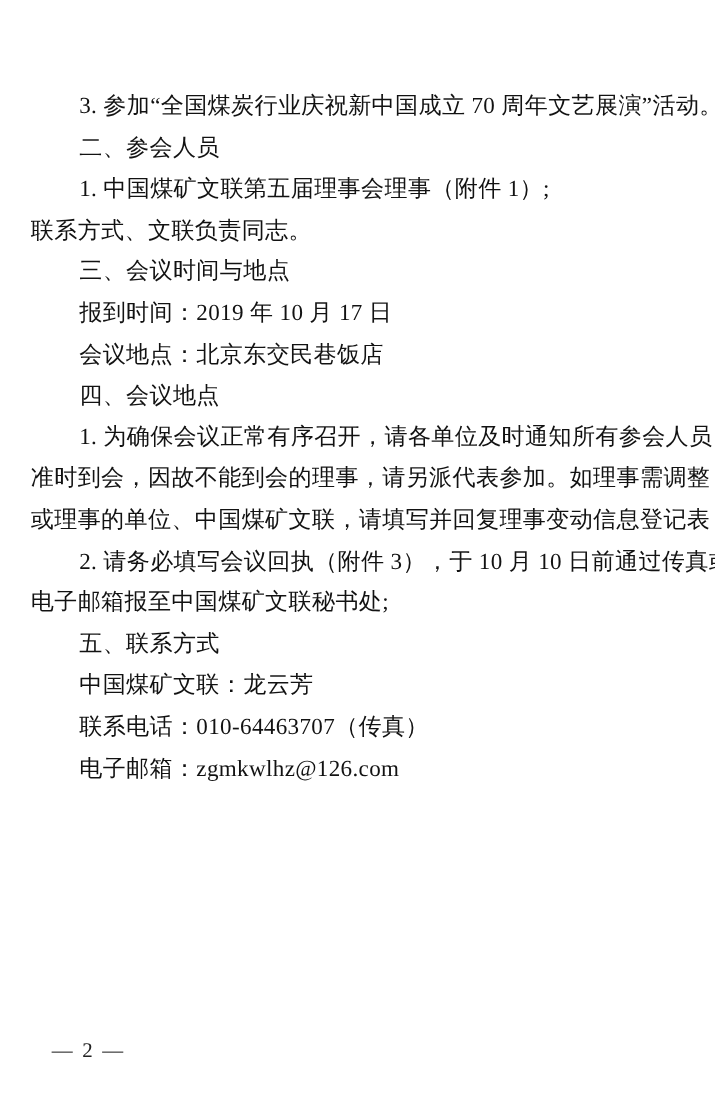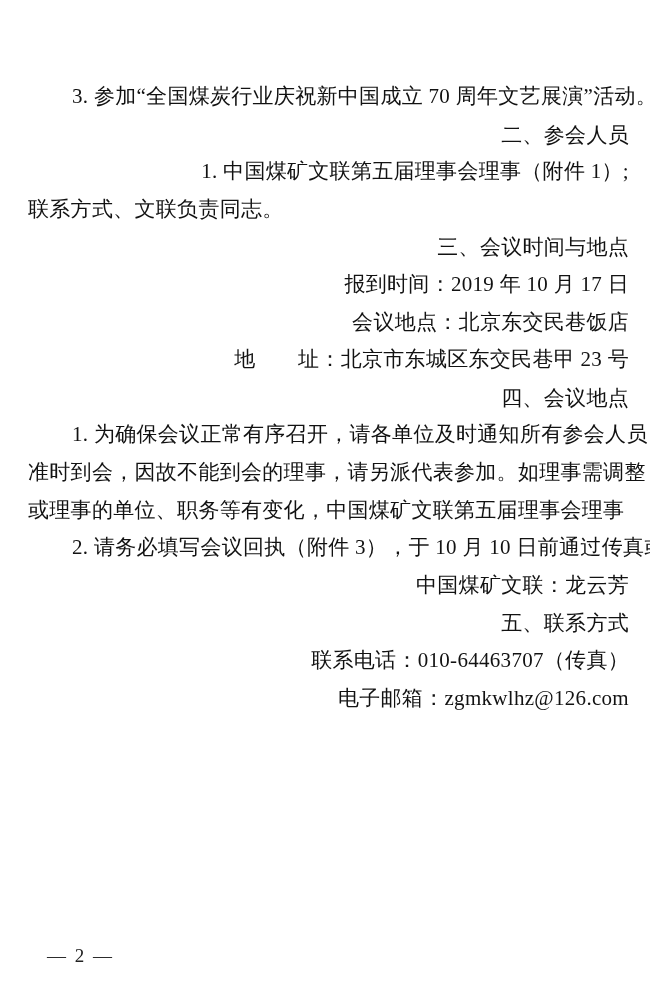--- a/index.html
+++ b/index.html
@@ -24,21 +24,20 @@
   }
   .line {
     font-size: 21px;
     line-height: 37.6px;
     letter-spacing: 0.3px;
     white-space: nowrap;
     font-family: "Liberation Serif", serif;
   }
   .indent {
     text-indent: 44px;
-    text-align: right;
   }
   .heading {
     font-weight: 400;
     font-family: "Liberation Sans", sans-serif;
   }
   .page-number {
     position: absolute;
     left: 47px;
     top: 945px;
     font-size: 19px;
@@ -52,26 +51,26 @@
 
 <div class="page">
   <div class="content">
     <div class="line indent">3. 参加“全国煤炭行业庆祝新中国成立 70 周年文艺展演”活动。</div>
     <div class="line heading indent">二、参会人员</div>
     <div class="line indent">1. 中国煤矿文联第五届理事会理事（附件 1）;</div>
     <div class="line">联系方式、文联负责同志。</div>
     <div class="line heading indent">三、会议时间与地点</div>
     <div class="line indent">报到时间：2019 年 10 月 17 日</div>
     <div class="line indent">会议地点：北京东交民巷饭店</div>
-    <div class="line indent">地　　址：北京市东城区东交民巷甲 23 号</div>
     <div class="line heading indent">四、会议地点</div>
     <div class="line indent">1. 为确保会议正常有序召开，请各单位及时通知所有参会人员</div>
     <div class="line">准时到会，因故不能到会的理事，请另派代表参加。如理事需调整</div>
-    <div class="line">或理事的单位、职务等有变化，中国煤矿文联第五届理事会理事</div>
+    <div class="line">或理事的单位、中国煤矿文联，请填写并回复理事变动信息登记表</div>
     <div class="line indent">2. 请务必填写会议回执（附件 3），于 10 月 10 日前通过传真或</div>
+    <div class="line">电子邮箱报至中国煤矿文联秘书处;</div>
+    <div class="line heading indent">五、联系方式</div>
     <div class="line indent">中国煤矿文联：龙云芳</div>
-    <div class="line heading indent">五、联系方式</div>
     <div class="line indent">联系电话：010-64463707（传真）</div>
     <div class="line indent">电子邮箱：zgmkwlhz@126.com</div>
   </div>
 
   <div class="page-number">— 2 —</div>
 </div>
 
 </body></html>

